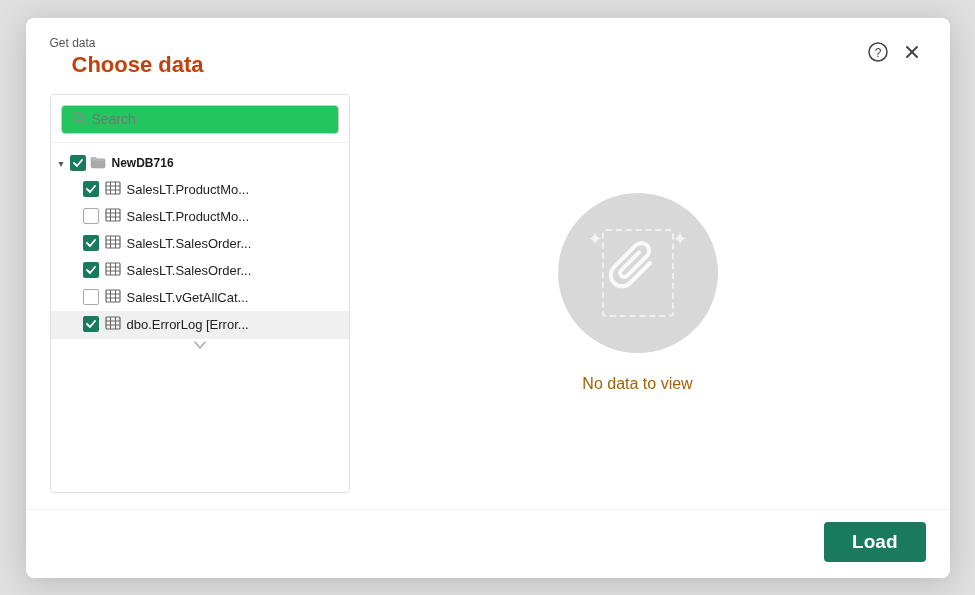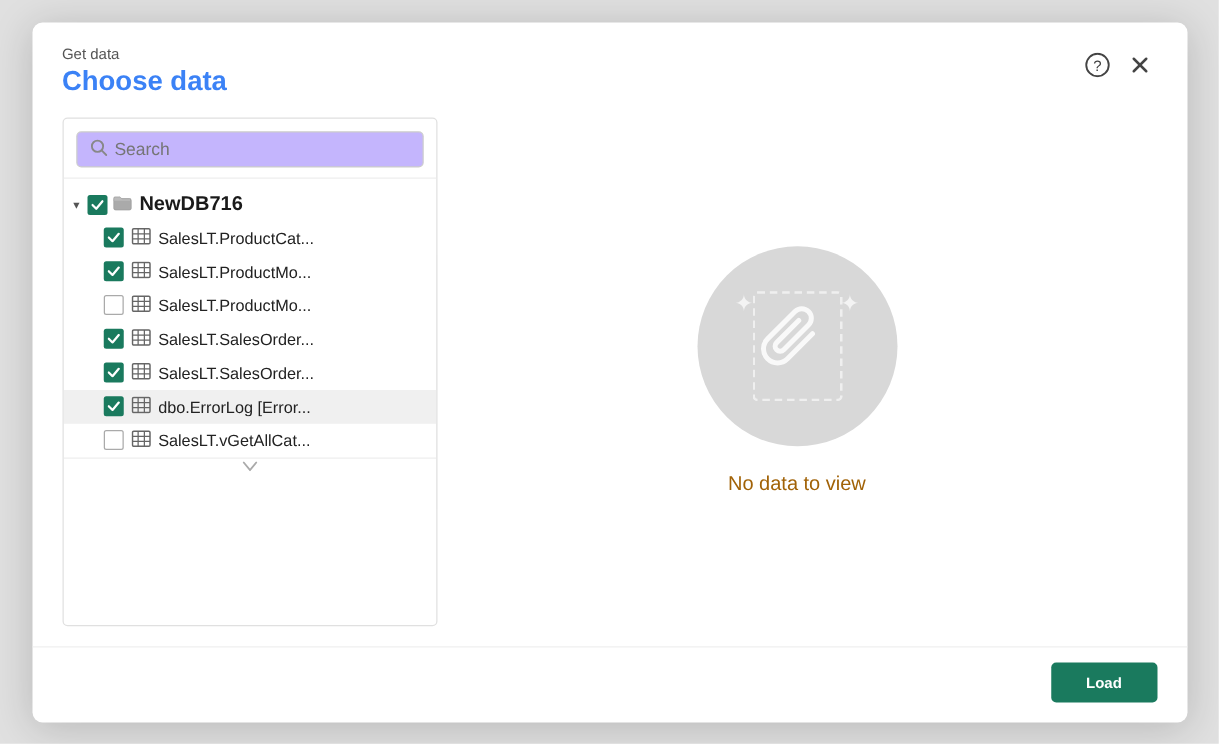--- a/index.html
+++ b/index.html
@@ -32,21 +32,22 @@
       flex-direction: column;
     }
     .dialog-subtitle {
       font-size: 12px;
       color: #555;
       margin-bottom: 2px;
     }
     .dialog-title {
       font-size: 22px;
       font-weight: 600;
-      color: #3b82f6;
+      color: #c2410c;
+      margin-left: 22px;
     }
     .dialog-header-actions {
       display: flex;
       align-items: center;
       gap: 6px;
       margin-top: 4px;
     }
     .icon-btn {
       background: none;
       border: none;
@@ -77,21 +78,21 @@
     .search-bar {
       padding: 10px 10px 8px 10px;
       border-bottom: 1px solid #eee;
     }
     .search-input-wrap {
       display: flex;
       align-items: center;
       border: 1px solid #ccc;
       border-radius: 4px;
       padding: 5px 10px;
-      background: #c4b5fd;
+      background: #22c55e;
     }
     .search-input-wrap input {
       border: none;
       outline: none;
       font-size: 14px;
       color: #333;
       width: 100%;
       background: transparent;
     }
     .search-icon-svg {
@@ -137,21 +138,21 @@
       background: #fff;
       flex-shrink: 0;
     }
     .db-folder-icon {
       font-size: 15px;
       color: #555;
       margin-right: 2px;
     }
     .db-name {
       font-weight: 600;
-      font-size: 16px;
+      font-size: 12px;
     }
     .tree-item-row {
       display: flex;
       align-items: center;
       padding: 5px 8px 5px 32px;
       cursor: pointer;
       font-size: 13px;
       color: #222;
       gap: 6px;
     }
@@ -209,21 +210,21 @@
       justify-content: flex-end;
       padding: 12px 24px 16px 24px;
       border-top: 1px solid #f0f0f0;
     }
     .load-btn {
       background: #1a7a5e;
       color: #fff;
       border: none;
       border-radius: 4px;
       padding: 9px 28px;
-      font-size: 12px;
+      font-size: 19px;
       font-weight: 600;
       cursor: pointer;
     }
 
     
     .paperclip-wrap {
       position: relative;
       width: 110px;
       height: 110px;
       display: flex;
@@ -301,35 +302,20 @@
           <span class="db-folder-icon">
             <svg width="16" height="14" viewBox="0 0 16 14" fill="none">
               <rect x="1" y="4" width="14" height="9" rx="1.5" fill="#aaa" stroke="#999" stroke-width="0.5"></rect>
               <path d="M1 5.5V3.5C1 2.9 1.4 2.5 2 2.5H6L7.5 4H14.5V5.5" fill="#bbb" stroke="#999" stroke-width="0.5"></path>
             </svg>
           </span>
           <span class="db-name">NewDB716</span>
         </div>
 
         <div id="tree-items-container">
-        <div class="tree-item-row">
-              <div class="checkbox-green">
-                <svg width="10" height="8" viewBox="0 0 10 8" fill="none">
-                  <polyline points="1,4 4,7 9,1" stroke="#fff" stroke-width="1.8" stroke-linecap="round" stroke-linejoin="round"></polyline>
-                </svg>
-              </div>
-              <span class="table-icon"><svg width="16" height="14" viewBox="0 0 16 14" fill="none">
-      <rect x="1" y="1" width="14" height="12" rx="1" stroke="#666" stroke-width="1.2" fill="none"></rect>
-      <line x1="1" y1="5" x2="15" y2="5" stroke="#666" stroke-width="1"></line>
-      <line x1="1" y1="9" x2="15" y2="9" stroke="#666" stroke-width="1"></line>
-      <line x1="5.5" y1="1" x2="5.5" y2="13" stroke="#666" stroke-width="1"></line>
-      <line x1="10.5" y1="1" x2="10.5" y2="13" stroke="#666" stroke-width="1"></line>
-    </svg></span>
-              <span class="item-label">SalesLT.ProductCat...</span>
-            </div>
             <div class="tree-item-row">
               <div class="checkbox-green">
                 <svg width="10" height="8" viewBox="0 0 10 8" fill="none">
                   <polyline points="1,4 4,7 9,1" stroke="#fff" stroke-width="1.8" stroke-linecap="round" stroke-linejoin="round"></polyline>
                 </svg>
               </div>
               <span class="table-icon"><svg width="16" height="14" viewBox="0 0 16 14" fill="none">
       <rect x="1" y="1" width="14" height="12" rx="1" stroke="#666" stroke-width="1.2" fill="none"></rect>
       <line x1="1" y1="5" x2="15" y2="5" stroke="#666" stroke-width="1"></line>
       <line x1="1" y1="9" x2="15" y2="9" stroke="#666" stroke-width="1"></line>
@@ -372,45 +358,45 @@
               </div>
               <span class="table-icon"><svg width="16" height="14" viewBox="0 0 16 14" fill="none">
       <rect x="1" y="1" width="14" height="12" rx="1" stroke="#666" stroke-width="1.2" fill="none"></rect>
       <line x1="1" y1="5" x2="15" y2="5" stroke="#666" stroke-width="1"></line>
       <line x1="1" y1="9" x2="15" y2="9" stroke="#666" stroke-width="1"></line>
       <line x1="5.5" y1="1" x2="5.5" y2="13" stroke="#666" stroke-width="1"></line>
       <line x1="10.5" y1="1" x2="10.5" y2="13" stroke="#666" stroke-width="1"></line>
     </svg></span>
               <span class="item-label">SalesLT.SalesOrder...</span>
             </div>
+            <div class="tree-item-row">
+              <div class="checkbox-empty"></div>
+              <span class="table-icon"><svg width="16" height="14" viewBox="0 0 16 14" fill="none">
+      <rect x="1" y="1" width="14" height="12" rx="1" stroke="#666" stroke-width="1.2" fill="none"></rect>
+      <line x1="1" y1="5" x2="15" y2="5" stroke="#666" stroke-width="1"></line>
+      <line x1="1" y1="9" x2="15" y2="9" stroke="#666" stroke-width="1"></line>
+      <line x1="5.5" y1="1" x2="5.5" y2="13" stroke="#666" stroke-width="1"></line>
+      <line x1="10.5" y1="1" x2="10.5" y2="13" stroke="#666" stroke-width="1"></line>
+    </svg></span>
+              <span class="item-label">SalesLT.vGetAllCat...</span>
+            </div>
             <div class="tree-item-row selected">
               <div class="checkbox-green">
                 <svg width="10" height="8" viewBox="0 0 10 8" fill="none">
                   <polyline points="1,4 4,7 9,1" stroke="#fff" stroke-width="1.8" stroke-linecap="round" stroke-linejoin="round"></polyline>
                 </svg>
               </div>
               <span class="table-icon"><svg width="16" height="14" viewBox="0 0 16 14" fill="none">
       <rect x="1" y="1" width="14" height="12" rx="1" stroke="#666" stroke-width="1.2" fill="none"></rect>
       <line x1="1" y1="5" x2="15" y2="5" stroke="#666" stroke-width="1"></line>
       <line x1="1" y1="9" x2="15" y2="9" stroke="#666" stroke-width="1"></line>
       <line x1="5.5" y1="1" x2="5.5" y2="13" stroke="#666" stroke-width="1"></line>
       <line x1="10.5" y1="1" x2="10.5" y2="13" stroke="#666" stroke-width="1"></line>
     </svg></span>
               <span class="item-label">dbo.ErrorLog [Error...</span>
-            </div>
-            <div class="tree-item-row">
-              <div class="checkbox-empty"></div>
-              <span class="table-icon"><svg width="16" height="14" viewBox="0 0 16 14" fill="none">
-      <rect x="1" y="1" width="14" height="12" rx="1" stroke="#666" stroke-width="1.2" fill="none"></rect>
-      <line x1="1" y1="5" x2="15" y2="5" stroke="#666" stroke-width="1"></line>
-      <line x1="1" y1="9" x2="15" y2="9" stroke="#666" stroke-width="1"></line>
-      <line x1="5.5" y1="1" x2="5.5" y2="13" stroke="#666" stroke-width="1"></line>
-      <line x1="10.5" y1="1" x2="10.5" y2="13" stroke="#666" stroke-width="1"></line>
-    </svg></span>
-              <span class="item-label">SalesLT.vGetAllCat...</span>
             </div>
           </div>
 
         <div class="scroll-arrow">
           <svg width="12" height="8" viewBox="0 0 12 8">
             <polyline points="1,1 6,7 11,1" stroke="#aaa" stroke-width="1.5" fill="none" stroke-linecap="round"></polyline>
           </svg>
         </div>
       </div>
     </div>

